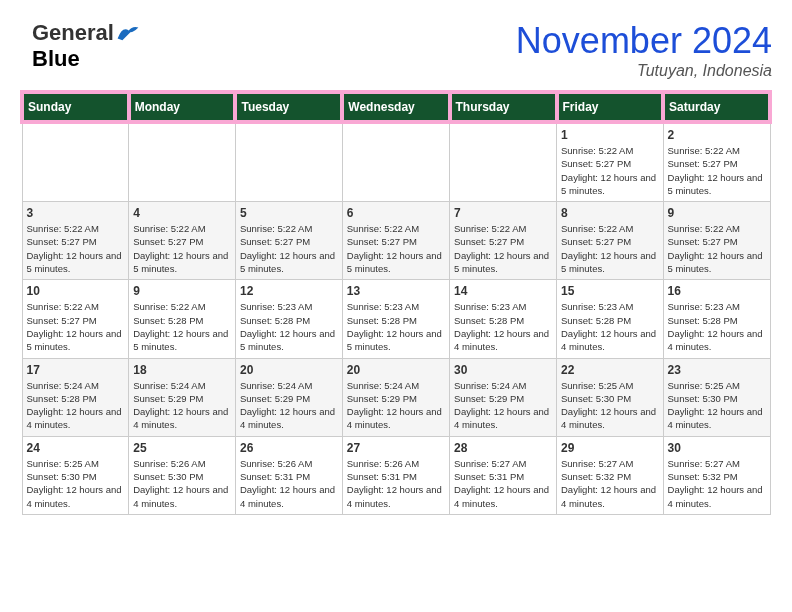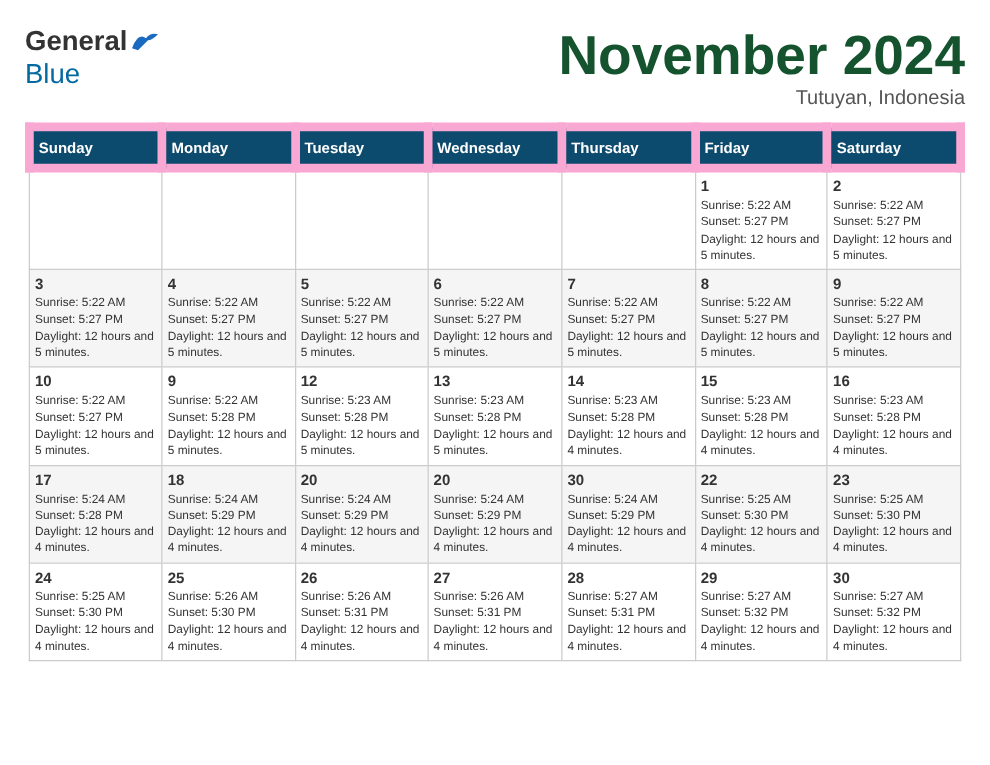--- a/index.html
+++ b/index.html
@@ -8,69 +8,71 @@
       background: #fff;
       width: 792px;
       min-height: 612px;
       padding: 20px;
     }
     .header-area {
       display: flex;
       justify-content: space-between;
       align-items: flex-start;
       margin-bottom: 10px;
+      margin-left: 12px;
     }
     .logo {
       display: flex;
       flex-direction: column;
       align-items: flex-start;
     }
     .logo-text {
       display: flex;
       align-items: center;
     }
     .logo-general {
       font-size: 22px;
       font-weight: bold;
       color: #333;
     }
     .logo-blue {
       font-size: 22px;
-      font-weight: normal;
-      color: #0369a1;
+      font-weight: bold;
+      color: #000000;
     }
     .logo-bird {
       width: 24px;
       height: 20px;
       margin-left: 2px;
     }
     .title-area {
       text-align: right;
     }
     .month-title {
-      font-size: 44px;
-      font-weight: bold;
-      color: #14532d;
+      font-size: 36px;
+      font-weight: normal;
+      color: #1d4ed8;
     }
     .subtitle {
       font-size: 16px;
       color: #555;
+      font-style: italic;
     }
     .calendar {
       width: 100%;
       border-collapse: collapse;
     }
     .calendar th {
-      background: #0c4a6e;
+      background: #14532d;
       color: #fff;
       font-size: 12px;
       font-weight: bold;
       padding: 6px 4px;
       text-align: left;
-      border: 7px solid #f9a8d4;
+      border: 4px solid #f9a8d4;
     }
     .calendar td {
       vertical-align: top;
       border: 1px solid #ccc;
       padding: 4px;
       font-size: 10px;
       color: #333;
       width: 108px;
       min-height: 80px;
       background: #fff;

